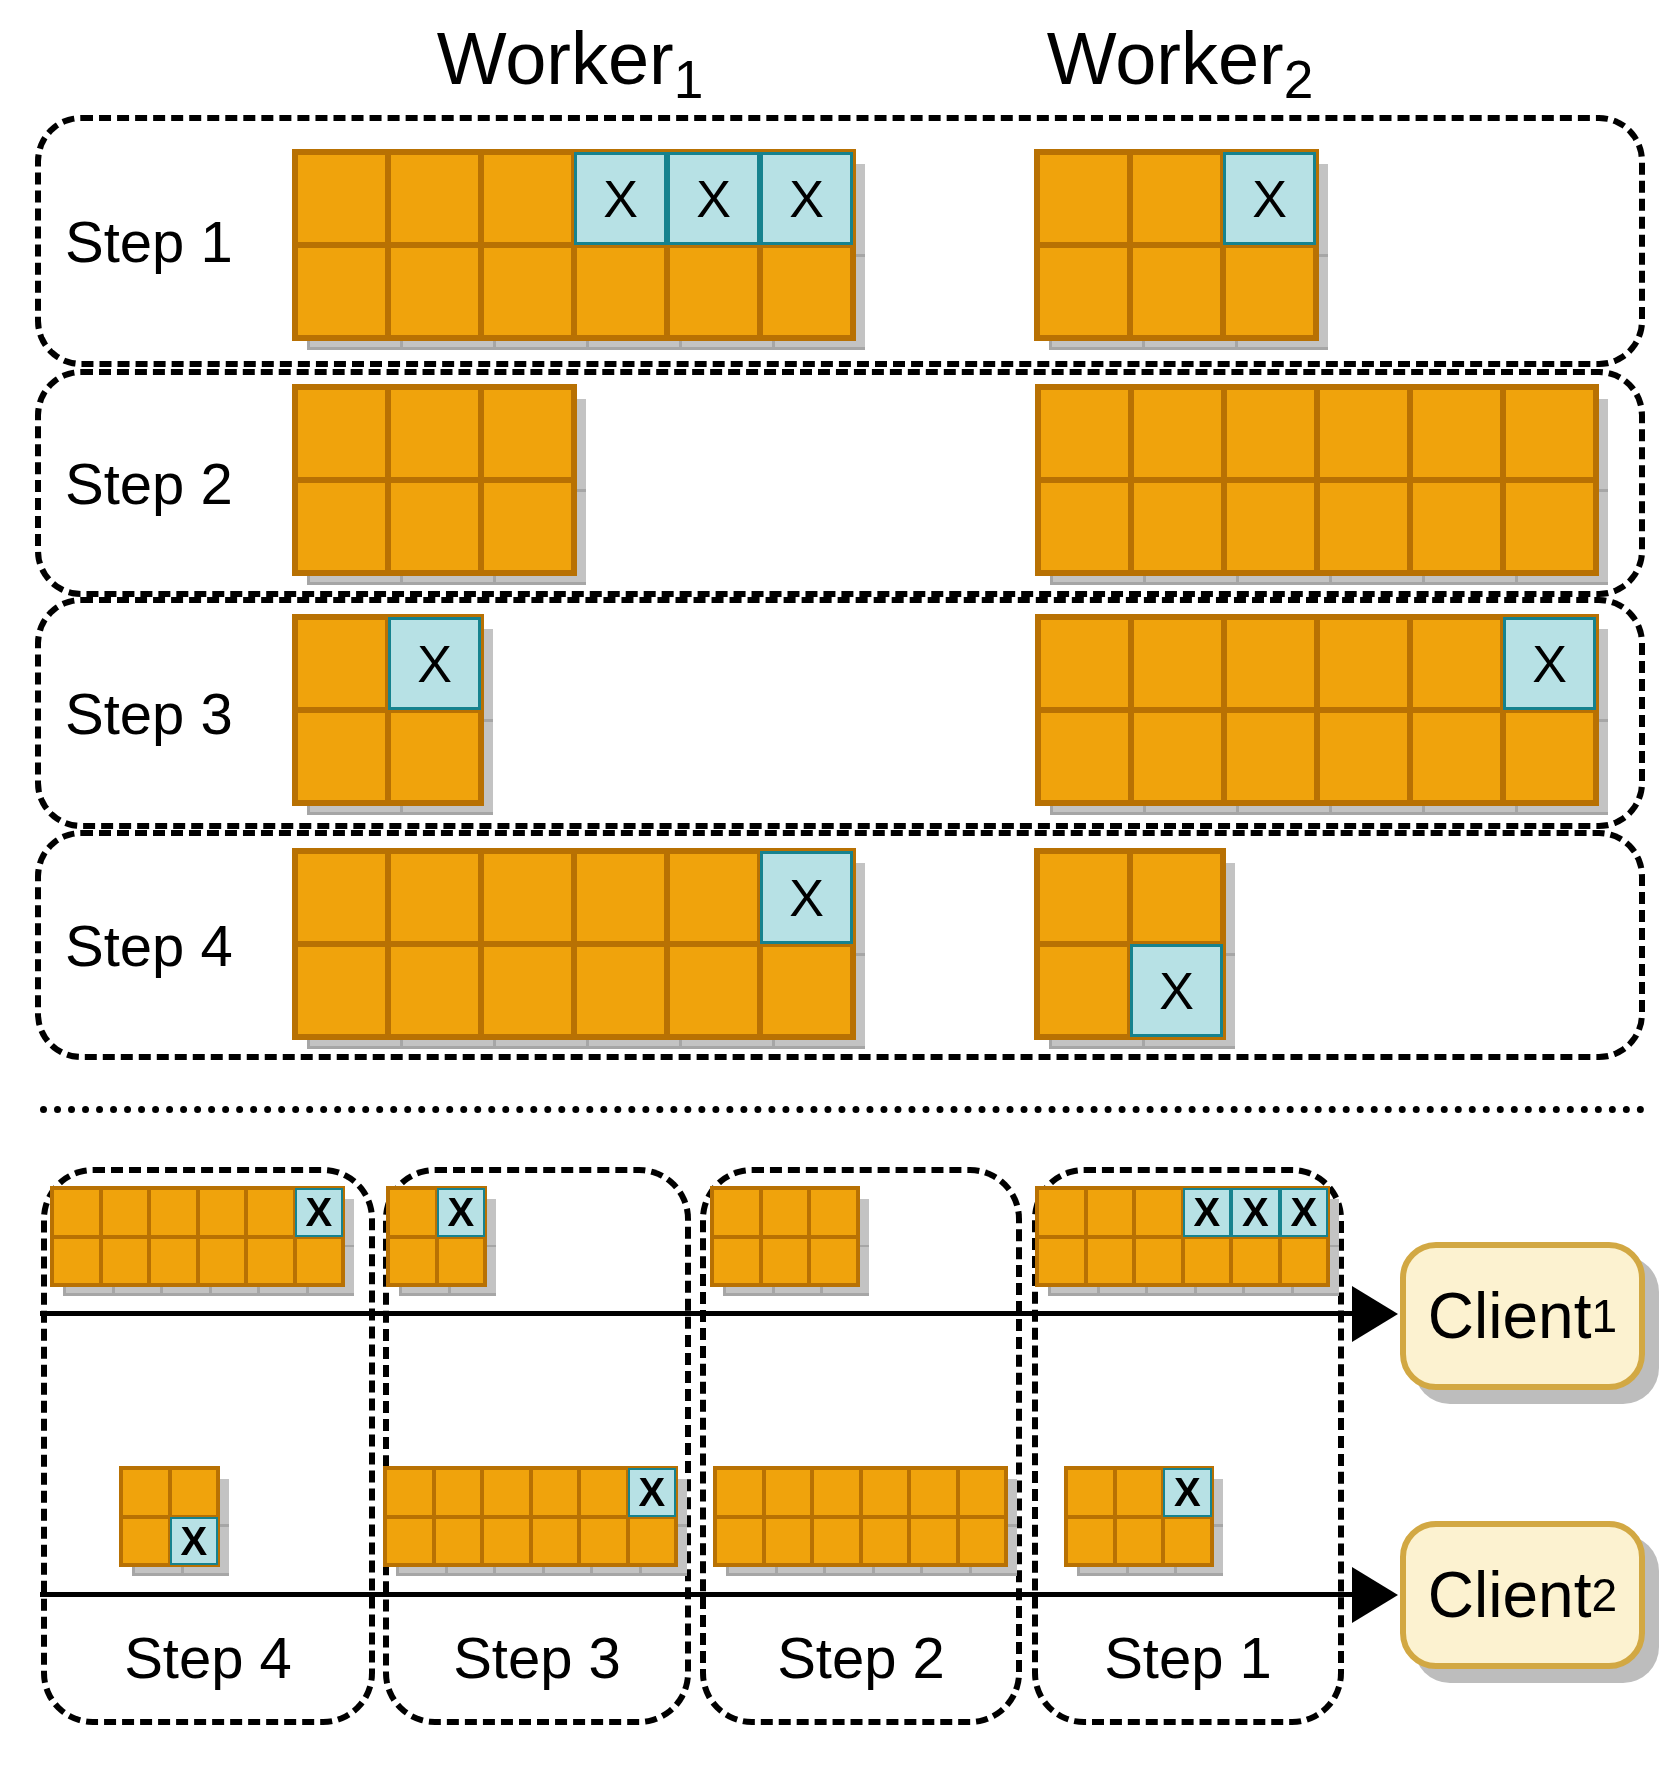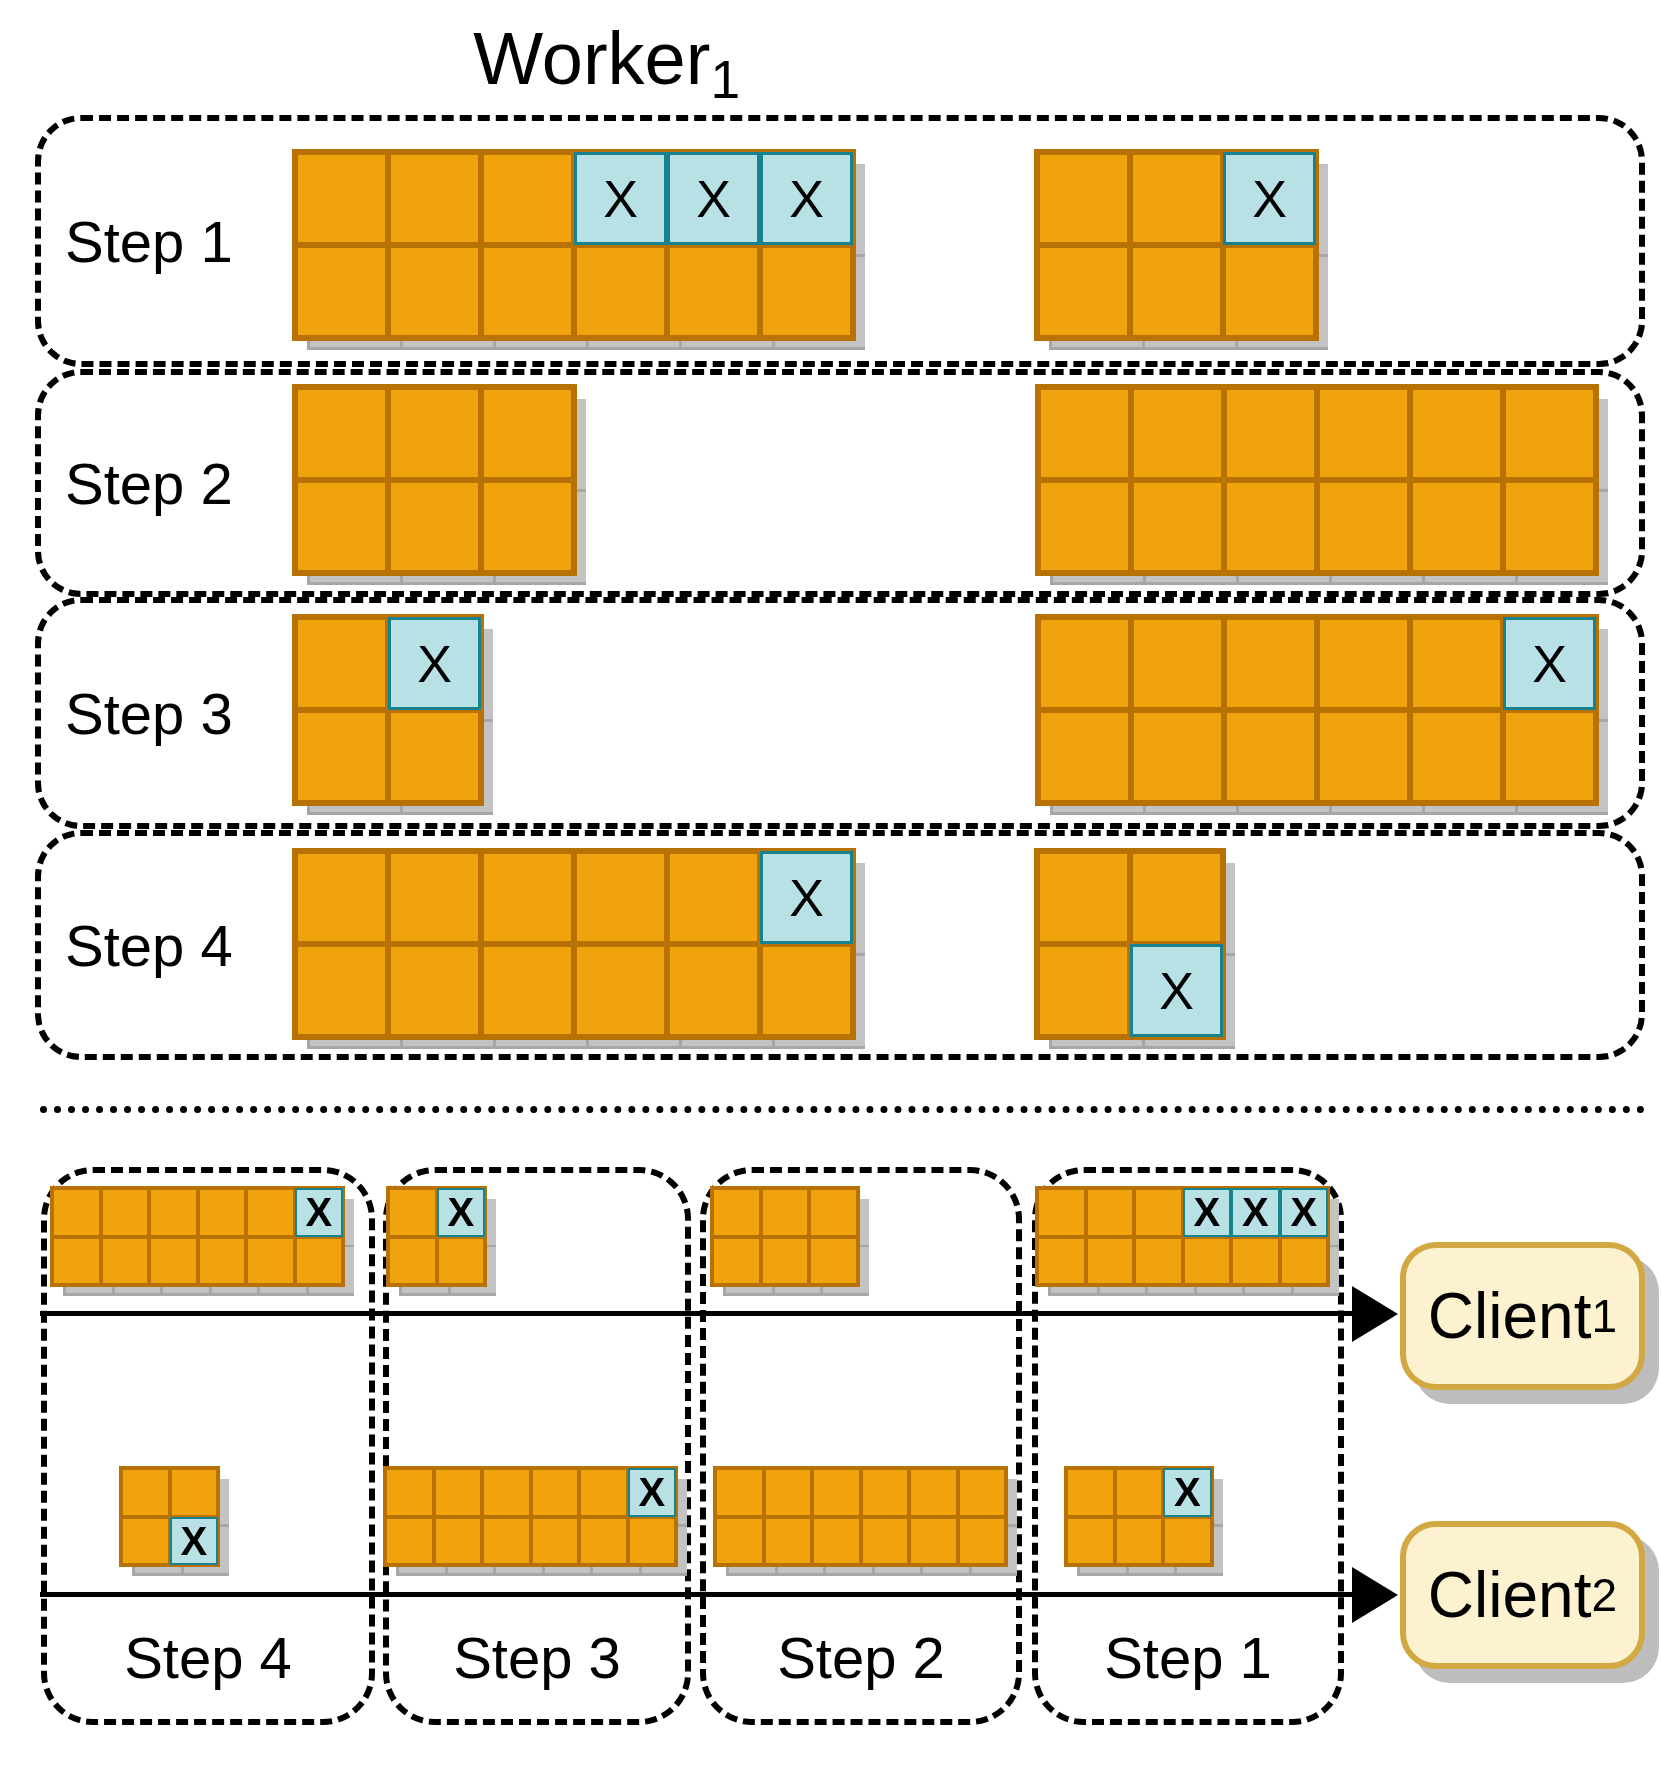--- a/index.html
+++ b/index.html
@@ -2,21 +2,21 @@
 <html><head>
 <meta charset="utf-8">
 <style>
   html,body{margin:0;padding:0;background:#ffffff;}
   .canvas{
     position:relative;width:1661px;height:1777px;background:#fff;overflow:hidden;
     font-family:"Liberation Sans", sans-serif;color:#000;
     --cell-fill:#F0A30C; --cell-border:#B87103; --x-fill:#B7E1E5; --x-border:#16828E;
     --shadow:#C3C3C3; --shadow-line:#A6A6A6; --client-fill:#FCF2D0; --client-border:#D2A843;
   }
-  .worker-label{position:absolute;top:16px;width:340px;text-align:right;font-size:74px;white-space:nowrap;}
+  .worker-label{position:absolute;top:16px;width:340px;text-align:center;font-size:74px;white-space:nowrap;}
   .sub{font-size:0.72em;vertical-align:-0.26em;}
   .step-box{position:absolute;left:35px;width:1610px;border:6px dashed #000;border-radius:46px;box-sizing:border-box;background:transparent;}
   .step-box.s1{top:115px;height:252px;}
   .step-box.s2{top:369px;height:228px;}
   .step-box.s3{top:597px;height:232px;}
   .step-box.s4{top:830px;height:230px;}
   .step-label{position:absolute;left:24px;top:50%;transform:translateY(-50%);font-size:58px;white-space:nowrap;}
   .divider{position:absolute;left:40px;top:1106px;width:1605px;height:0;border-top:7px dotted #000;}
   .bottom-box{position:absolute;top:1167px;height:558px;border:6px dashed #000;border-radius:52px;box-sizing:border-box;}
   .bottom-box.b4{left:41px;width:334px;}
@@ -44,20 +44,21 @@
   .grid.top .cell.x{font-size:52px;font-weight:400;}
   .grid.bottom .cell.x{font-size:40px;font-weight:700;}
   .grid-shadow{position:absolute;z-index:1;}
 </style>
 </head>
 <body>
 
 <div class="canvas" style="--cell-fill: #F0A30C; --cell-border: #B87103; --x-fill: #B7E1E5; --x-border: #16828E; --shadow: #C3C3C3; --shadow-line: #A6A6A6; --client-fill: #FCF2D0; --client-border: #D2A843;">
 
   <div class="worker-label" style="left:400px"><span>Worker</span><span class="sub">1</span></div>
+  <div class="worker-label" style="left:1010px"><span>Worker</span><span class="sub">2</span></div>
 
   <div class="step-box s1">
       <span class="step-label">Step 1</span>
     </div>
   <div class="step-box s2">
       <span class="step-label">Step 2</span>
     </div>
   <div class="step-box s3">
       <span class="step-label">Step 3</span>
     </div>

